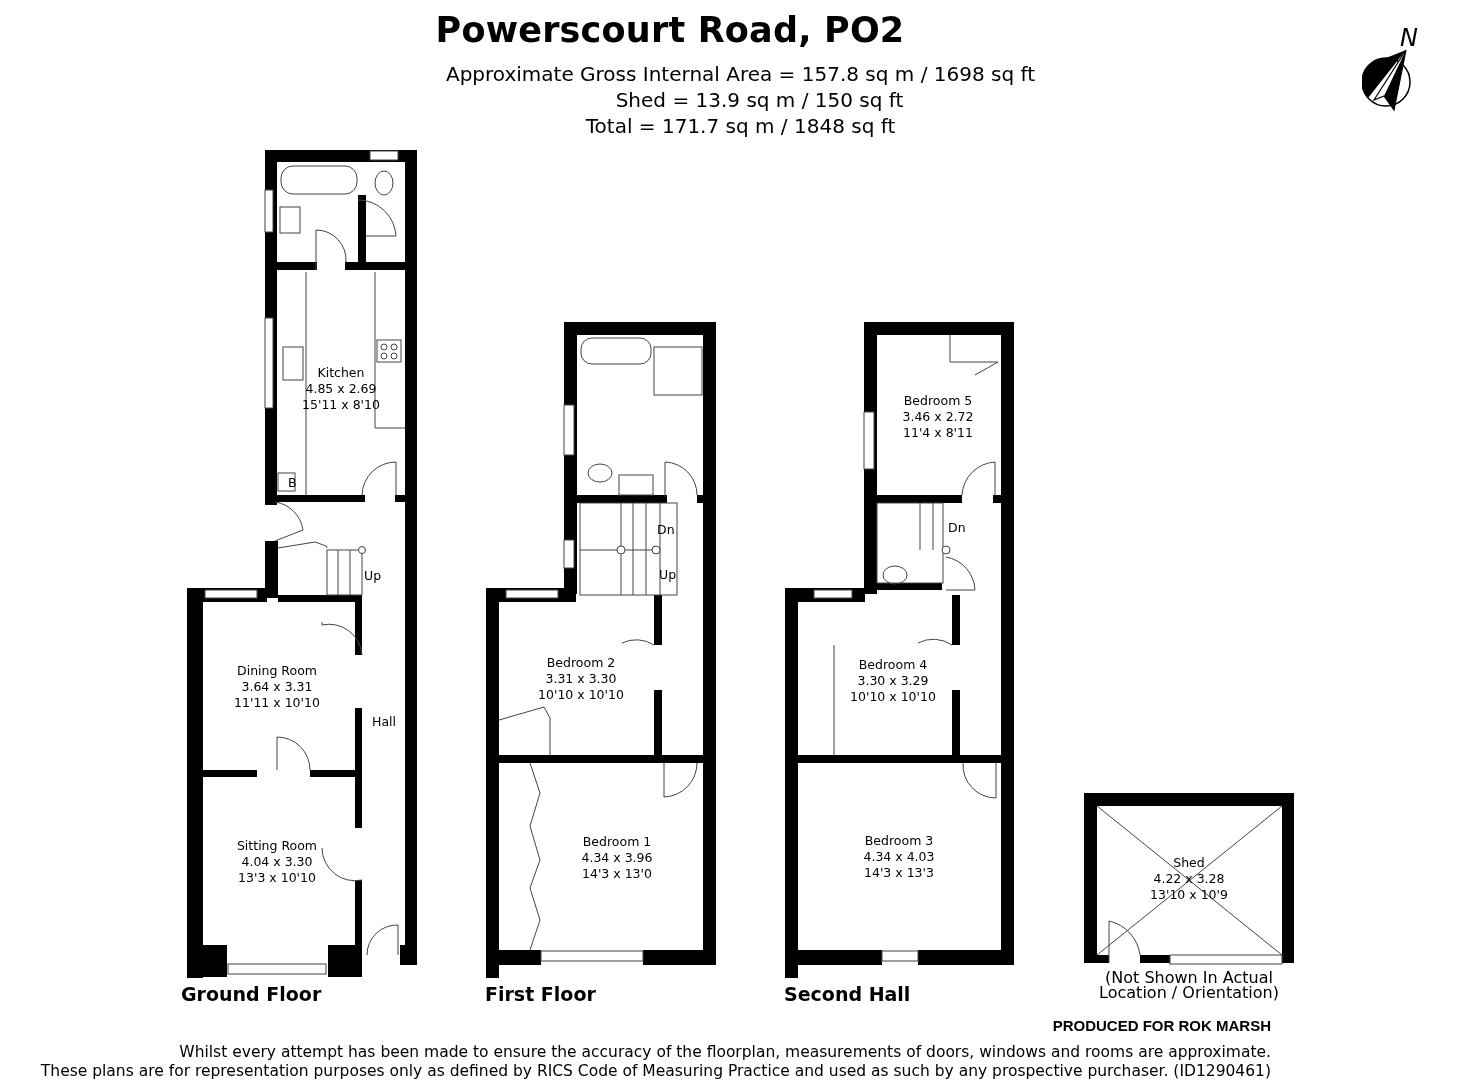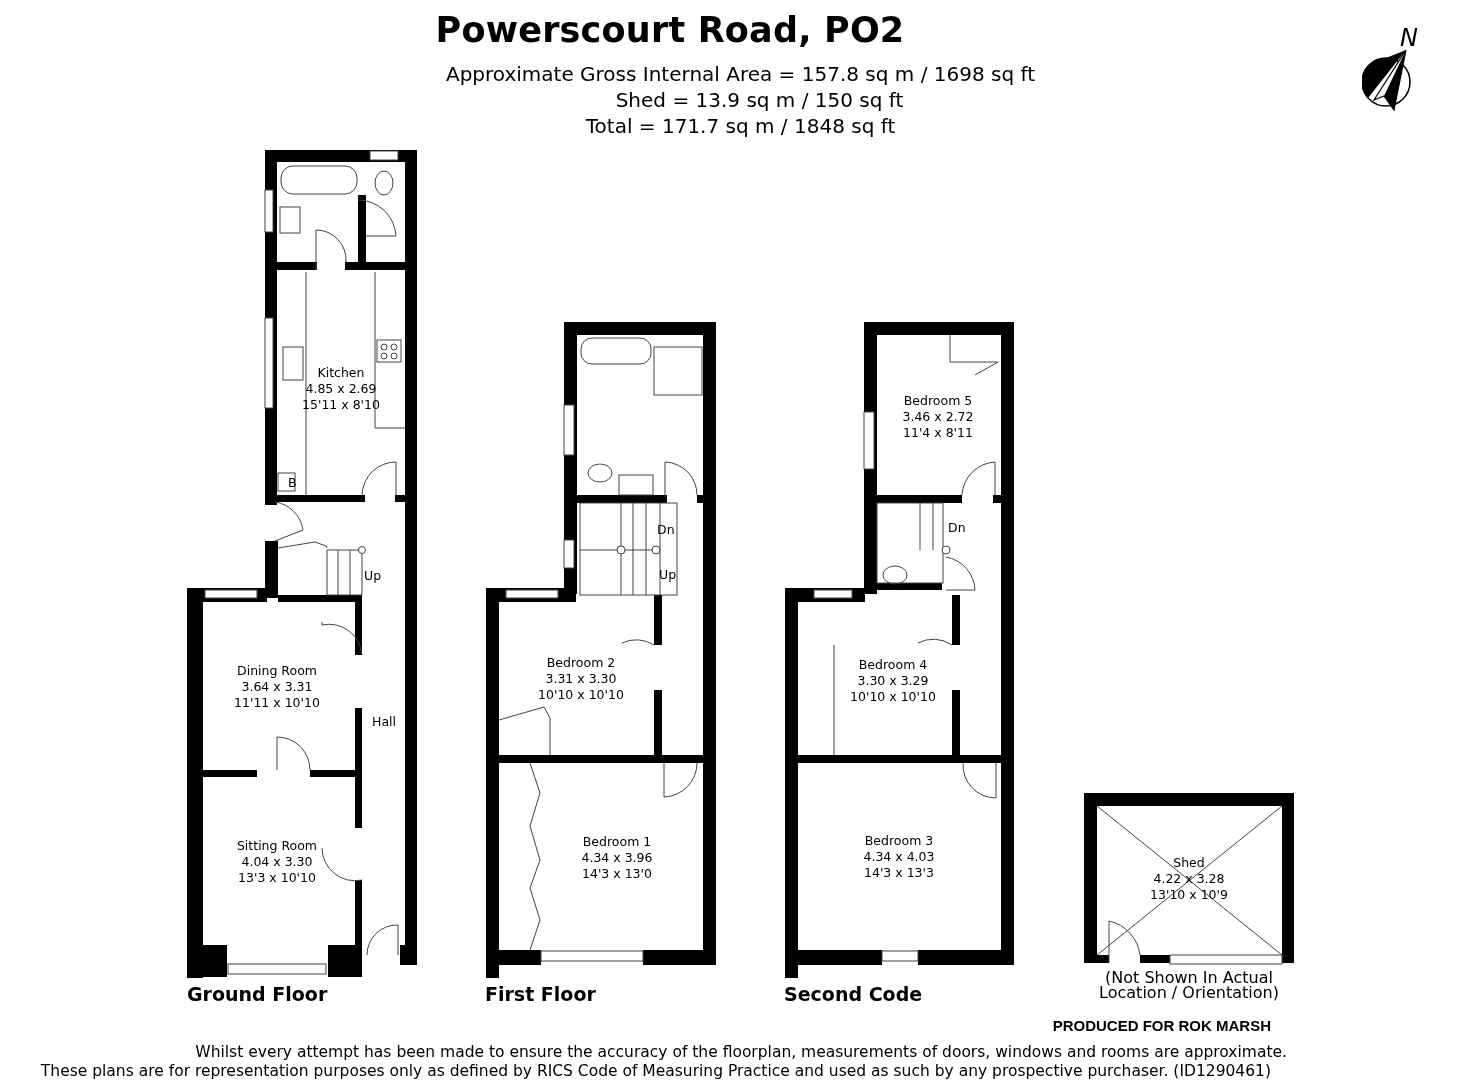--- a/index.html
+++ b/index.html
@@ -4,21 +4,21 @@
 <style>
   html,body{margin:0;padding:0;background:#ffffff;}
   body{width:1481px;height:1080px;position:relative;overflow:hidden;font-family:"DejaVu Sans","Liberation Sans",sans-serif;color:#000;}
   #plan{position:absolute;left:0;top:0;}
   .title{position:absolute;left:0;width:1340px;top:10px;text-align:center;font-weight:bold;font-size:35px;letter-spacing:0.2px;}
   .sub{position:absolute;left:0;width:1481px;text-align:center;font-size:20px;}
   .sub1{top:62px;} .sub2{top:88px;padding-left:19px;} .sub3{top:114px;}
   .floor-label{position:absolute;font-weight:bold;font-size:19px;top:983px;}
   .foot{position:absolute;left:0;width:1271px;text-align:right;font-size:15.5px;}
   .foot0{top:1017px;font-weight:bold;font-family:"Liberation Sans",sans-serif;font-size:15px;}
-  .foot1{top:1043px;padding-left:16px;} .foot2{top:1062px;}
+  .foot1{top:1043px;} .foot2{top:1062px;}
   .rtxt{font-family:"DejaVu Sans",sans-serif;font-size:12.5px;fill:#000;}
   .note{position:absolute;left:1098px;width:182px;top:970px;text-align:center;font-size:16px;line-height:15px;}
   .compass{position:absolute;left:1362px;top:26px;width:60px;height:90px;}
 </style>
 </head>
 <body>
 
 <div class="title">Powerscourt Road, PO2</div>
 <div class="sub sub1">Approximate Gross Internal Area = 157.8 sq m / 1698 sq ft</div>
 <div class="sub sub2">Shed = 13.9 sq m / 150 sq ft</div>
@@ -209,19 +209,19 @@
   </g>
 
   <text class="rtxt" x="364" y="580">Up</text>
   <text class="rtxt" x="657" y="534">Dn</text>
   <text class="rtxt" x="659" y="579">Up</text>
   <text class="rtxt" x="948" y="532">Dn</text>
 </svg>
 
 <div class="note">(Not Shown In Actual Location / Orientation)</div>
 
-<div class="floor-label" style="left:187px">Ground Floor</div>
+<div class="floor-label" style="left:181px">Ground Floor</div>
 <div class="floor-label" style="left:485px">First Floor</div>
-<div class="floor-label" style="left:784px">Second Code</div>
+<div class="floor-label" style="left:784px">Second Hall</div>
 
 <div class="foot foot0">PRODUCED FOR ROK MARSH</div>
 <div class="foot foot1">Whilst every attempt has been made to ensure the accuracy of the floorplan, measurements of doors, windows and rooms are approximate.</div>
 <div class="foot foot2">These plans are for representation purposes only as defined by RICS Code of Measuring Practice and used as such by any prospective purchaser. (ID1290461)</div>
 
 </body></html>

